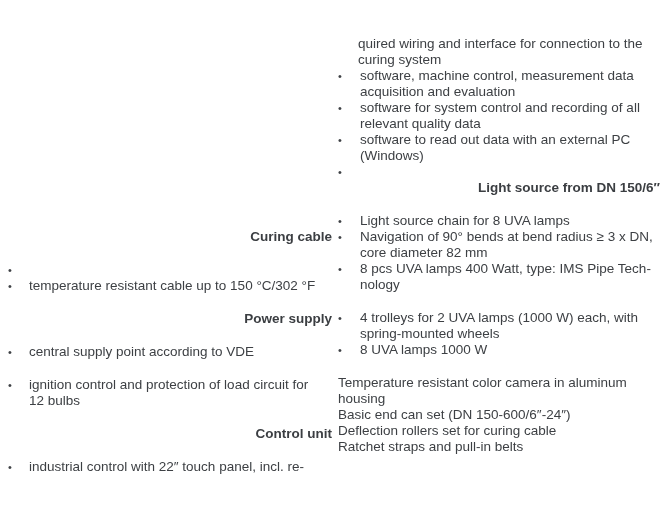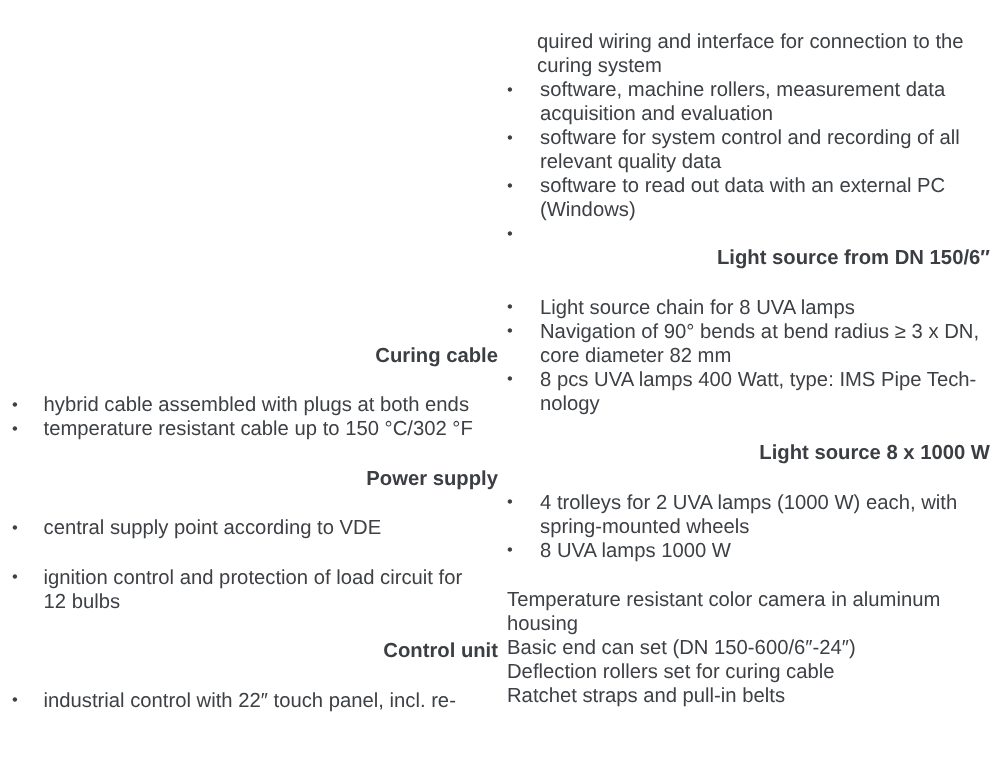--- a/index.html
+++ b/index.html
@@ -8,21 +8,21 @@
     width:660px; height:509px;
     font-family:"Liberation Sans","DejaVu Sans",sans-serif;
   }
   .canvas {
     position:relative; width:660px; height:509px;
     background:#ffffff; overflow:hidden;
     color:#3d4044; font-size:13.5px; line-height:16px;
   }
   .col { position:absolute; }
   .col-left  { left:5px;  top:229px; width:327px; }
-  .col-right { left:338px; top:20px;  width:322px; }
+  .col-right { left:338px; top:36px;  width:322px; }
   h3 { font-size:13.5px; font-weight:700; line-height:16px; color:#3b3e42;text-align:right; }
   ul { list-style:none; margin:17px 0; }
   ul.flush { margin:0; }
   li { display:flex; align-items:flex-start; }
   .marker { flex:0 0 22px; font-size:11px; line-height:16px; }
   .col-left .marker { flex:0 0 24px; padding-left:3px; }
   .li-text, .para, .continuation { white-space:pre-wrap; }
   .continuation { padding-left:20px; }
   .footer-block { margin-top:16px; }
 </style>
@@ -31,21 +31,20 @@
 
 <div class="canvas">
 
   <div class="col col-left">
 
     <section>
       <h3>Curing cable</h3>
       <ul>
         <li>
           <span class="marker">•</span>
-          <span class="li-text">hybrid cable assembled with plugs at both ends</span>
         </li>
         <li>
           <span class="marker">•</span>
           <span class="li-text">temperature resistant cable up to 150 °C/302 °F</span>
         </li>
       </ul>
     </section>
 
     <section>
       <h3>Power supply</h3>
@@ -80,21 +79,21 @@
   </div>
 
   <div class="col col-right">
 
     <p class="continuation">quired wiring and interface for connection to the
 curing system</p>
 
     <ul class="flush">
       <li>
         <span class="marker">•</span>
-        <span class="li-text">software, machine rollers, measurement data
+        <span class="li-text">software, machine control, measurement data
 acquisition and evaluation</span>
       </li>
       <li>
         <span class="marker">•</span>
         <span class="li-text">software for system control and recording of all
 relevant quality data</span>
       </li>
       <li>
         <span class="marker">•</span>
         <span class="li-text">software to read out data with an external PC
@@ -120,21 +119,20 @@
         </li>
         <li>
           <span class="marker">•</span>
           <span class="li-text">8 pcs UVA lamps 400 Watt, type: IMS Pipe Tech-
 nology</span>
         </li>
       </ul>
     </section>
 
     <section>
-      <h3>Light source 8 x 1000 W</h3>
       <ul>
         <li>
           <span class="marker">•</span>
           <span class="li-text">4 trolleys for 2 UVA lamps (1000 W) each, with
 spring-mounted wheels</span>
         </li>
         <li>
           <span class="marker">•</span>
           <span class="li-text">8 UVA lamps 1000 W</span>
         </li>

